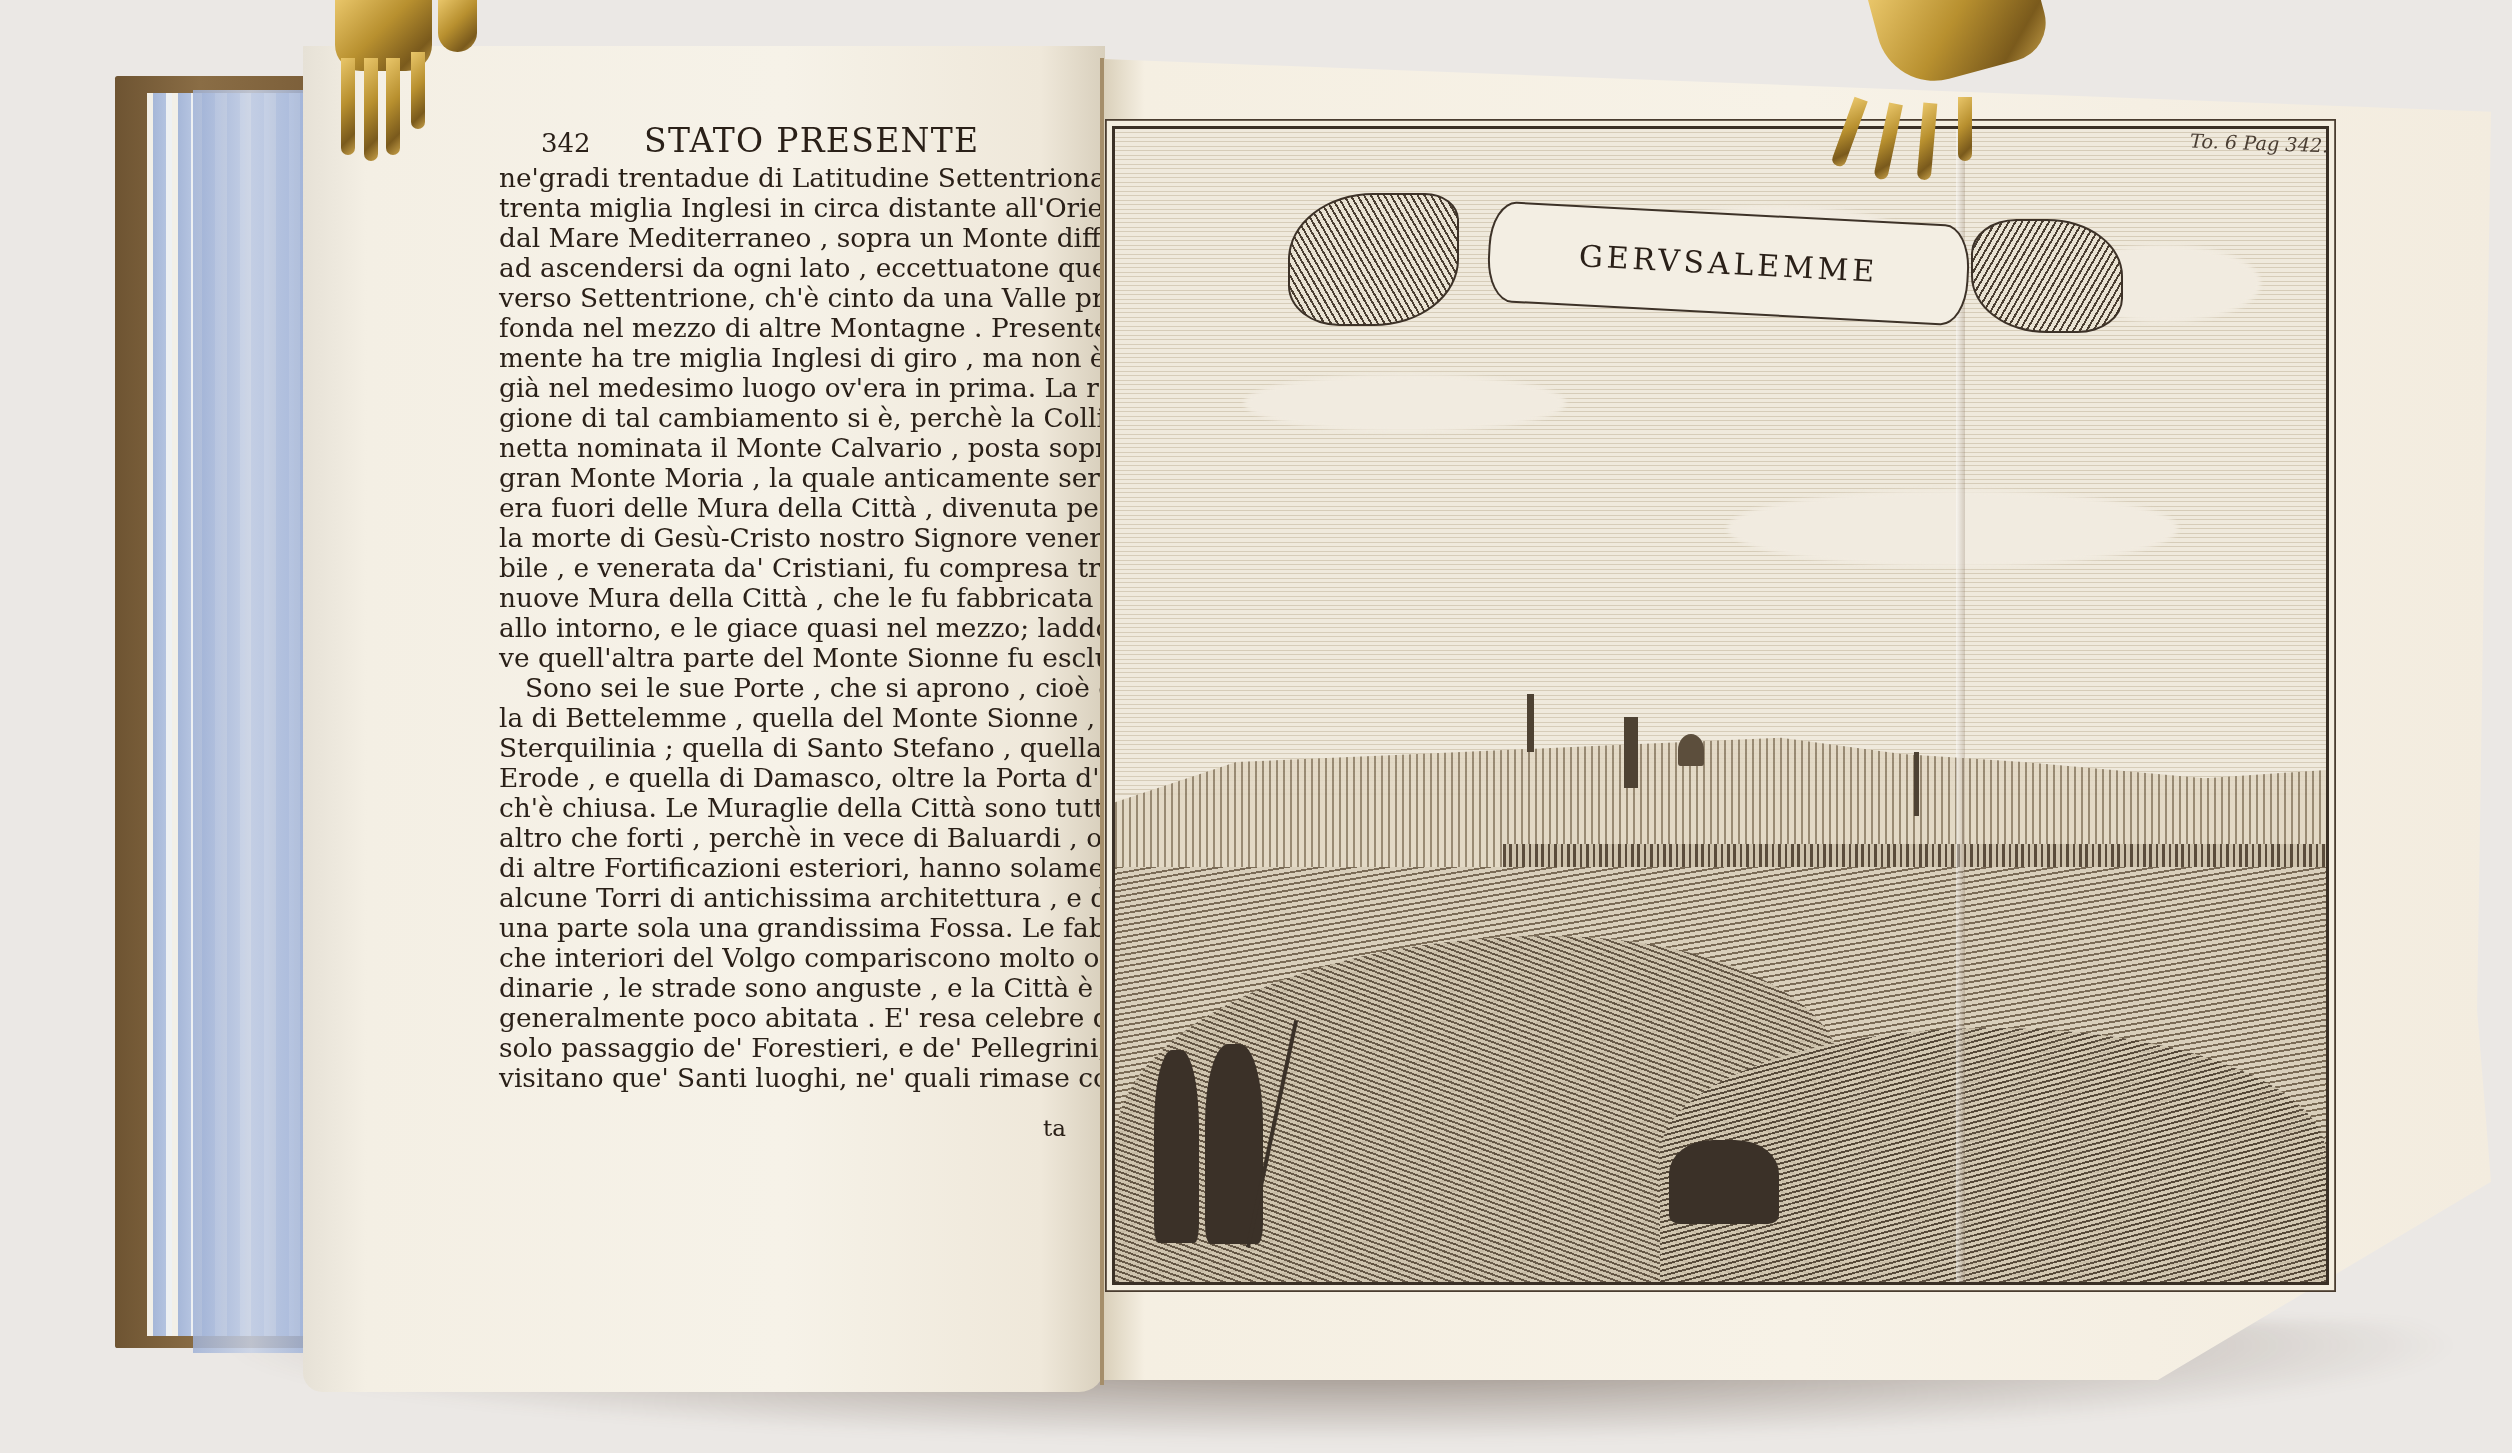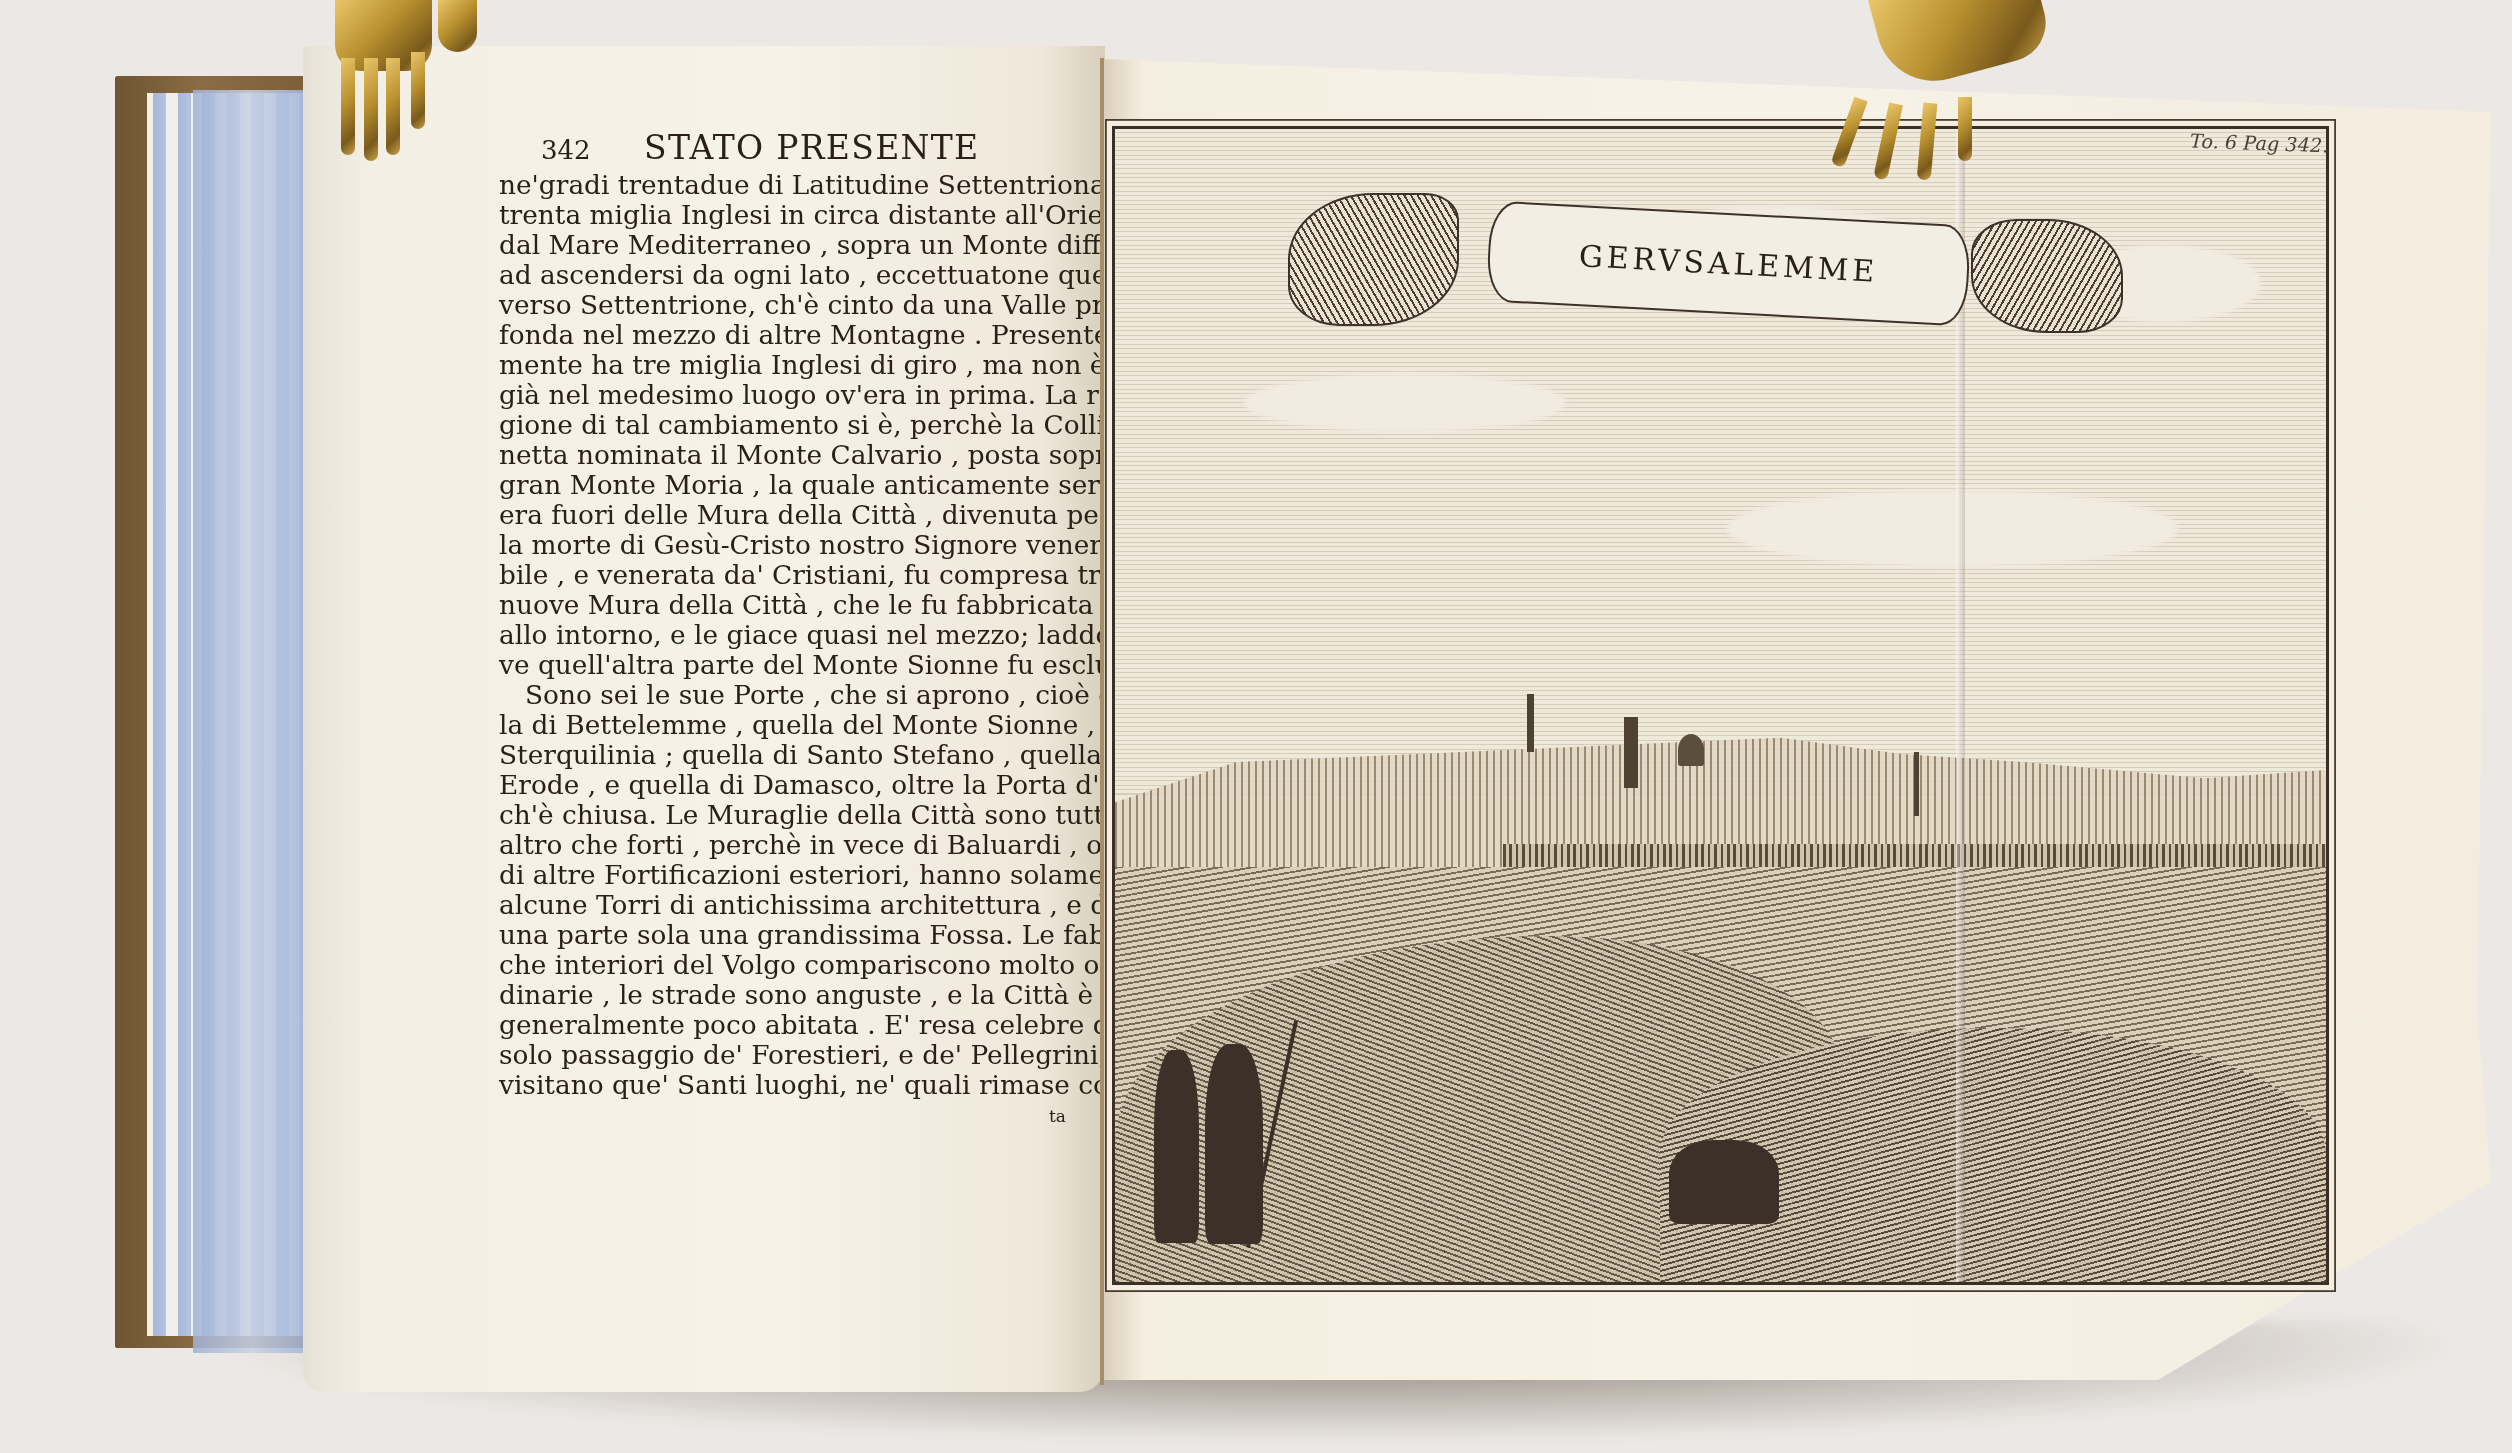--- a/index.html
+++ b/index.html
@@ -10,28 +10,28 @@
   
   .cover{left:115px;top:76px;width:213px;height:1272px;background:linear-gradient(90deg,#6e5432 0%,#8a6d45 40%,#7a5d38 100%);border-radius:2.6px;}
   .block{left:147px;top:93px;width:177px;height:1243px;background:repeating-linear-gradient(90deg,#f2efe7 0px,#f2efe7 6.4px,#a6b7d8 6.4px,#b4c3e0 19.3px,#eef0f2 19.3px,#eef0f2 24.5px);}
   .block2{left:193px;top:90px;width:116px;height:1263px;background:linear-gradient(90deg,#9fb1d6,#c8d2e6 50%,#9fb2d8);opacity:.85;}
   
   .lpage{left:303px;top:46px;width:802px;height:1346px;background:linear-gradient(90deg,#e6e1d6 0%,#f4efe4 8%,#f6f2e8 60%,#efe8da 92%,#d8cfbc 100%);border-radius:0 0 26px 19.3px;}
   
   .rpage{left:1103px;top:59px;width:1388px;height:1321px;background:linear-gradient(90deg,#d9cfb9 0%,#f5efe2 3%,#f7f2e7 50%,#f3ecdf 100%);clip-path:polygon(0 0,100% 4%,99% 72%,100% 85%,76% 100%,0 100%);}
   .spine-line{left:1100px;top:58px;width:3.9px;height:1327px;background:#a58e6a;}
   
-  .text{left:499px;top:128px;width:580px;color:#2a2018;}
+  .text{left:499px;top:121px;width:580px;color:#2a2018;}
   .running-head{display:flex;align-items:baseline;height:39px;}
   .pageno{font-size:26px;margin-left:42px;width:103px;}
   .head-title{font-size:33px;letter-spacing:1.3px;}
   .lines{margin-top:2.6px;}
   .line{font-size:26.4px;line-height:30px;height:30px;white-space:nowrap;text-align:justify;text-align-last:justify;}
   .line.indent{padding-left:26px;}
-  .catch{font-size:17px;text-align:right;padding-right:13px;margin-top:6px;}
+  .catch{font-size:23px;text-align:right;padding-right:13px;margin-top:22px;}
   
   .frame{left:1112px;top:126px;width:1211px;height:1153px;border:3.9px solid #3a3026;box-shadow:0 0 0 5.2px #f4eee0,0 0 0 7px #4a3d30;background:#ede6d6;overflow:hidden;}
   .sky{left:0;top:0;width:100%;height:58%;background:repeating-linear-gradient(0deg,#efe9dc 0px,#efe9dc 3.2px,#d6ccb8 3.2px,#d6ccb8 4.5px);}
   .cloud{background:#f1ebe0;border-radius:50%;filter:blur(1.9px);}
   .city{left:0;top:50%;width:100%;height:14%;background:repeating-linear-gradient(90deg,#8f8068 0px,#8f8068 1.9px,#e2d8c4 1.9px,#e2d8c4 7px);opacity:.9;clip-path:polygon(0 60%,10% 35%,25% 30%,40% 25%,55% 20%,65% 30%,75% 35%,90% 45%,100% 40%,100% 100%,0 100%);}
   .dome{left:46.5%;top:52.5%;width:26px;height:32px;border-radius:50% 50% 10% 10%;background:#5c4e3c;}
   .tower{background:#4e4233;width:7.7px;}
   .wall{left:32%;top:62%;width:68%;height:2.2%;background:repeating-linear-gradient(90deg,#5a4c3b 0 2.6px,#cfc4ae 2.6px 6.4px);}
   .valley{left:0;top:64%;width:100%;height:36%;background:repeating-linear-gradient(170deg,#7a6b56 0px,#7a6b56 1.9px,#d9cfbb 1.9px,#d9cfbb 5.8px);}
   .hill1{left:0;top:70%;width:60%;height:30%;background:repeating-linear-gradient(20deg,#5d4f3e 0 1.9px,#cfc4ae 1.9px 5.2px);border-radius:60% 40% 0 0;opacity:.9;}

